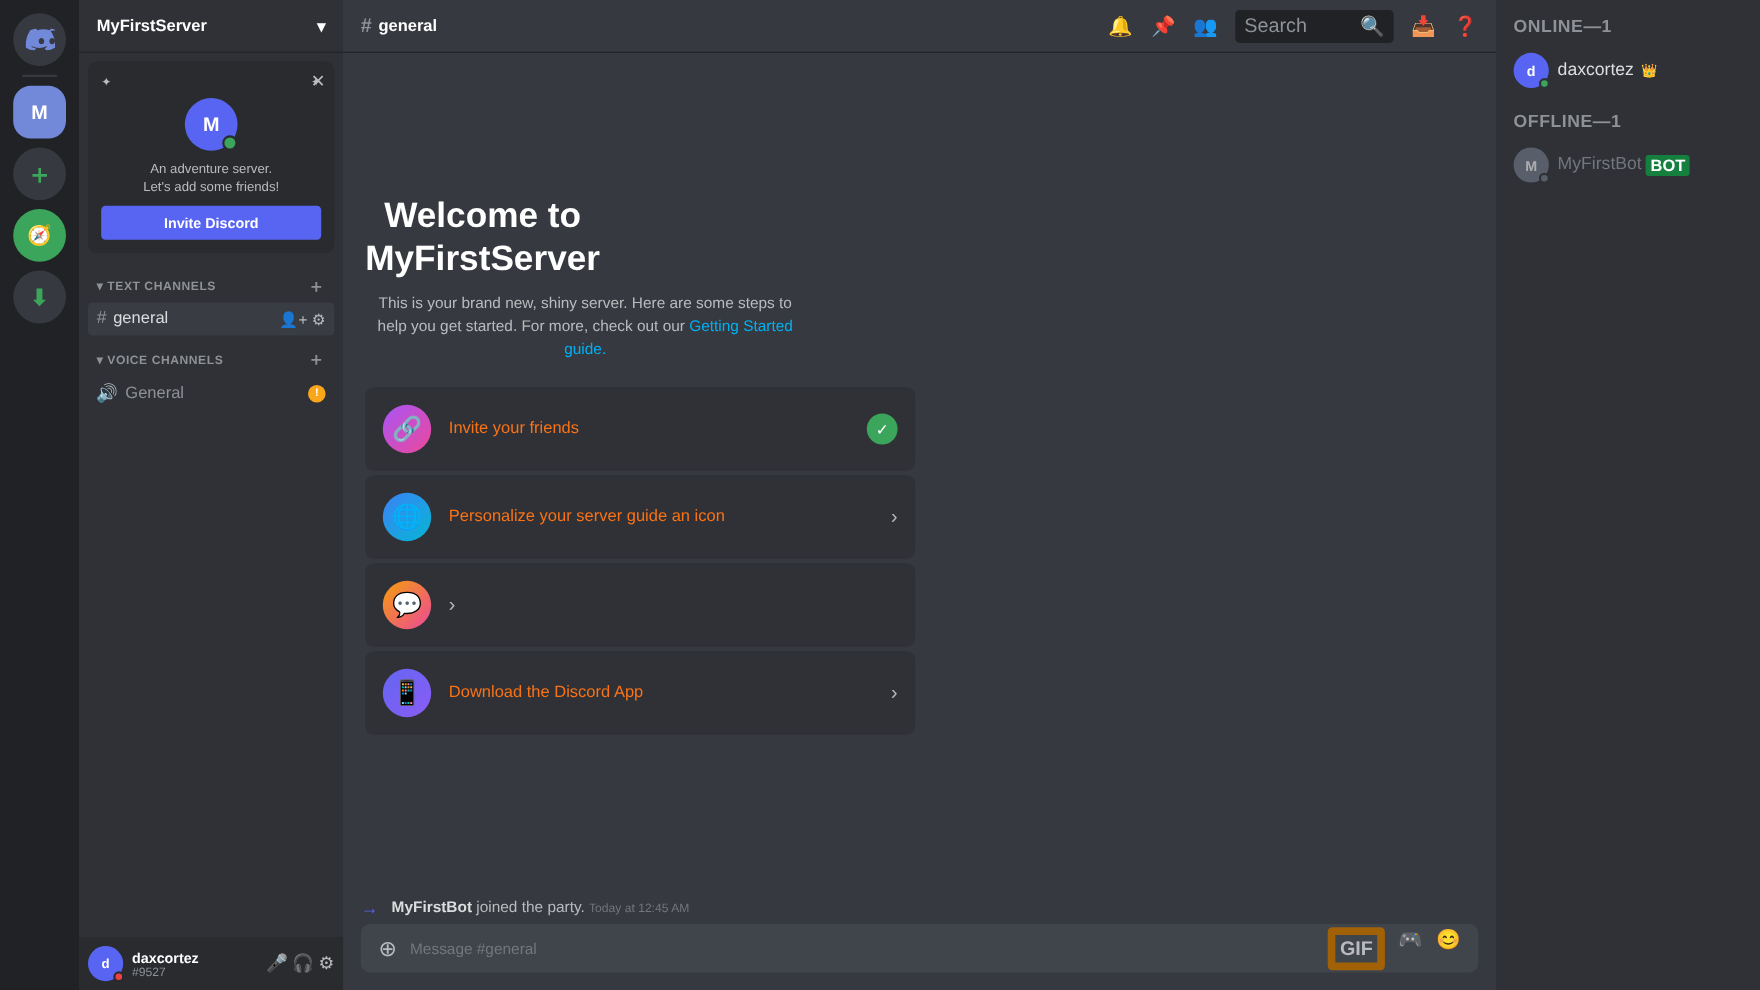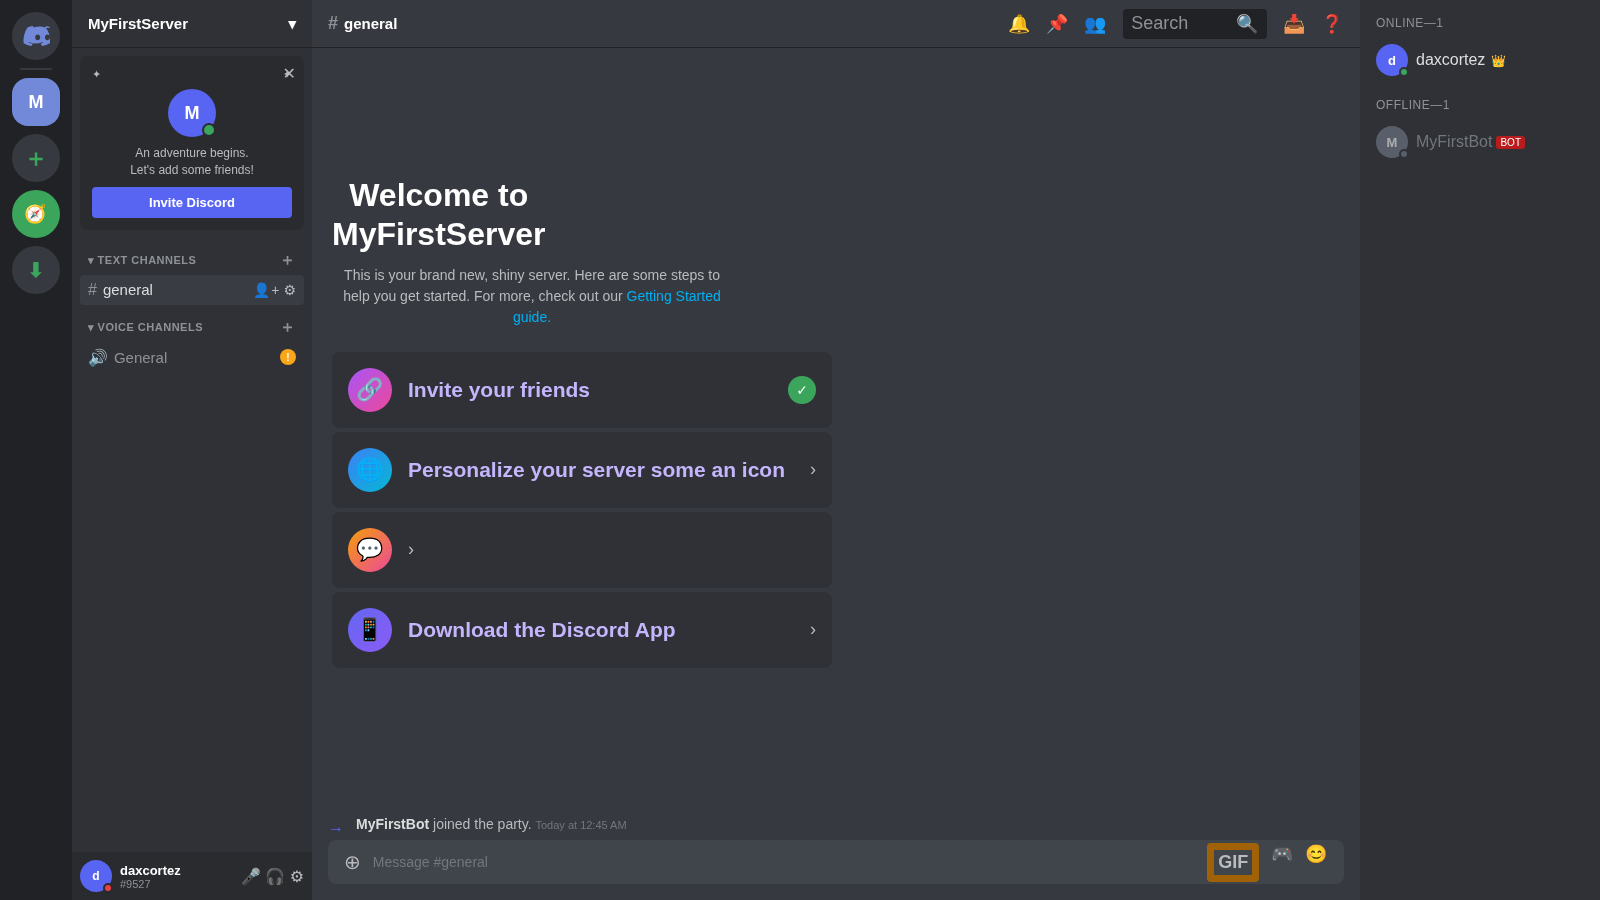--- a/index.html
+++ b/index.html
@@ -394,23 +394,23 @@
       align-items: center;
       justify-content: center;
       font-size: 22px;
     }
     .step-icon.invite { background: linear-gradient(135deg, #a855f7, #ec4899); }
     .step-icon.personalize { background: linear-gradient(135deg, #3b82f6, #06b6d4); }
     .step-icon.message { background: linear-gradient(135deg, #f59e0b, #ec4899); }
     .step-icon.download { background: linear-gradient(135deg, #6366f1, #8b5cf6); }
     .step-text {
       flex: 1;
-      font-size: 21px;
-      color: #c4b5fd;
-      font-weight: 700;
+      font-size: 15px;
+      color: #f97316;
+      font-weight: 400;
     }
     .step-chevron {
       color: #b9bbbe;
       font-size: 18px;
     }
     .step-check {
       width: 28px;
       height: 28px;
       background: #3ba55c;
       border-radius: 50%;
@@ -520,22 +520,22 @@
 
     
     .members-sidebar {
       width: 240px;
       background: #2f3136;
       padding: 16px 8px;
       flex-shrink: 0;
       overflow-y: auto;
     }
     .member-section-title {
-      font-size: 12px;
-      font-weight: 400;
+      font-size: 16px;
+      font-weight: 700;
       text-transform: uppercase;
       color: #8e9297;
       padding: 0 8px;
       margin-bottom: 8px;
       letter-spacing: 0.5px;
     }
     .member-item {
       display: flex;
       align-items: center;
       gap: 8px;
@@ -575,24 +575,24 @@
       position: absolute;
       bottom: -1px;
       right: -1px;
       border: 2px solid #2f3136;
     }
     .member-crown {
       font-size: 12px;
       margin-left: 2px;
     }
     .member-bot-badge {
-      background: #b91c1c;
-      color: white;
-      font-size: 10px;
-      font-weight: 400;
+      background: #15803d;
+      color: white;
+      font-size: 15px;
+      font-weight: 700;
       padding: 1px 4px;
       border-radius: 3px;
       margin-left: 4px;
     }
     .offline-section {
       margin-top: 16px;
     }
   </style>
 </head>
 <body>
@@ -621,21 +621,21 @@
     <div class="popup-content">
       <div class="popup-sparkle">
         <span>✦</span>
         <span>✦</span>
       </div>
       <div class="avatar-container">
         <div class="avatar-circle">M</div>
         <div class="status-dot"></div>
       </div>
       <div class="popup-text">
-        <span>An adventure begins.</span><br>
+        <span>An adventure server.</span><br>
         <span>Let's add some friends!</span>
       </div>
       <button class="invite-btn">Invite Discord</button>
     </div>
   </div>
 
   <div class="channel-section">
     <div class="section-header">
       <span>▾ <span>TEXT CHANNELS</span></span>
       <span class="add-icon">＋</span>
@@ -717,21 +717,21 @@
       <div class="steps-container">
 
         <div class="step-item">
           <div class="step-icon invite">🔗</div>
           <span class="step-text">Invite your friends</span>
           <div class="step-check">✓</div>
         </div>
 
         <div class="step-item">
           <div class="step-icon personalize">🌐</div>
-          <span class="step-text">Personalize your server some an icon</span>
+          <span class="step-text">Personalize your server guide an icon</span>
           <span class="step-chevron">›</span>
         </div>
 
         <div class="step-item">
           <div class="step-icon message">💬</div>
           <span class="step-chevron">›</span>
         </div>
 
         <div class="step-item">
           <div class="step-icon download">📱</div>

